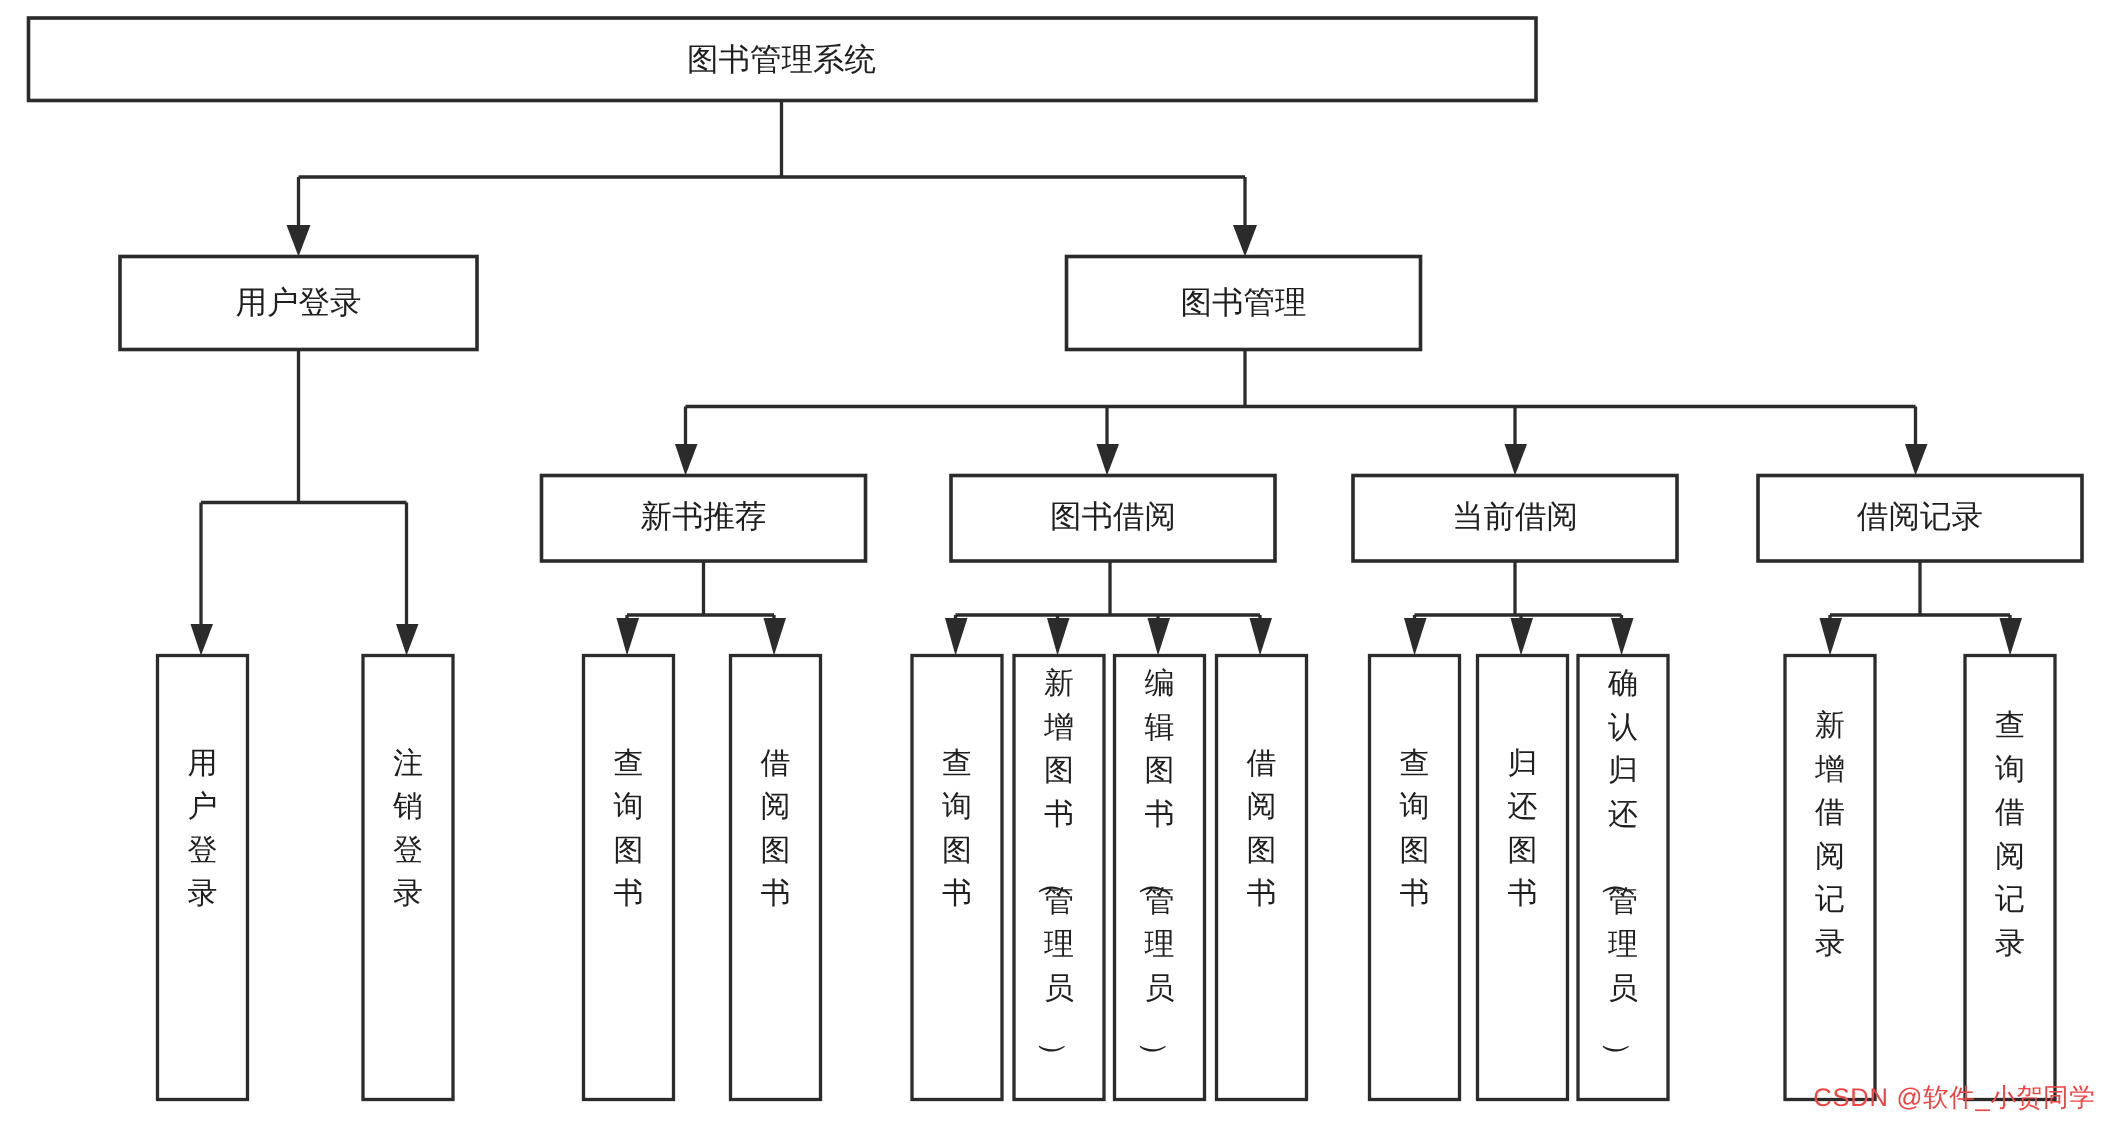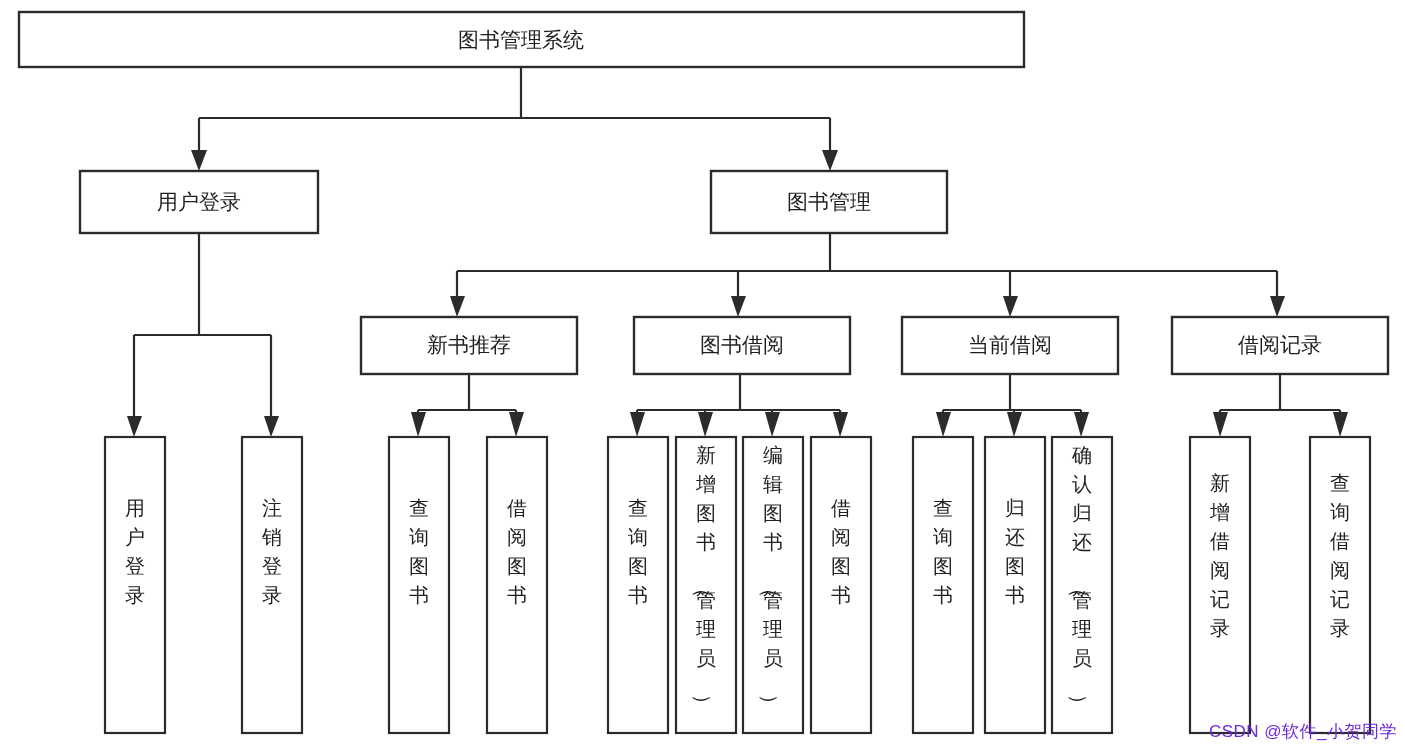--- a/index.html
+++ b/index.html
@@ -57,21 +57,21 @@
     font-size: 20px;
     fill: #1f1f1f;
     text-anchor: middle;
   }
   .watermark {
     position: absolute;
     right: 8px;
     bottom: 4px;
     font-family: "Liberation Sans", "DejaVu Sans", sans-serif;
     font-size: 17px;
-    color: #6d28d9;
+    color: #ef4444;
     letter-spacing: 0.5px;
     white-space: nowrap;
     user-select: none;
     margin-top: 44px;
   }
 </style>
 </head>
 <body>
 
 <div id="diagram-root">

